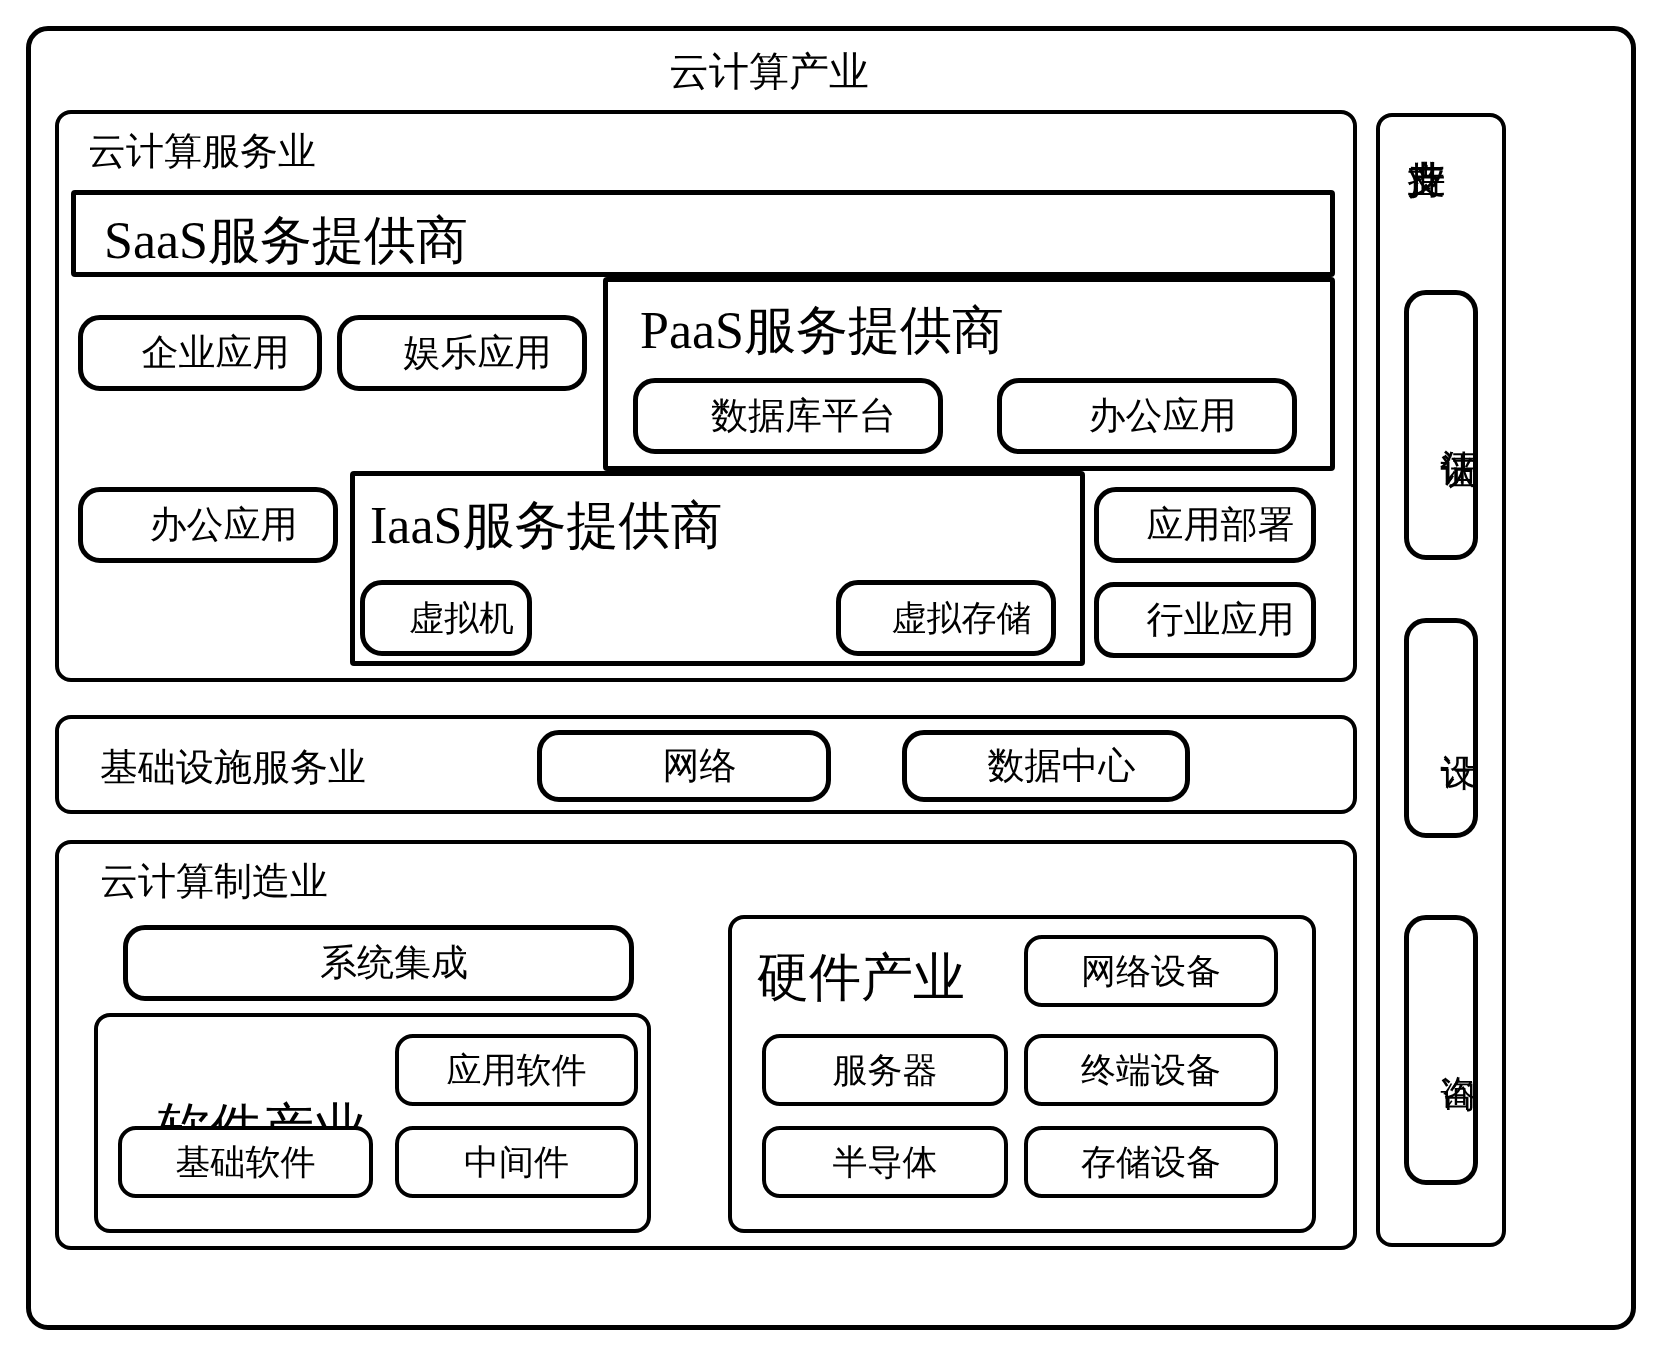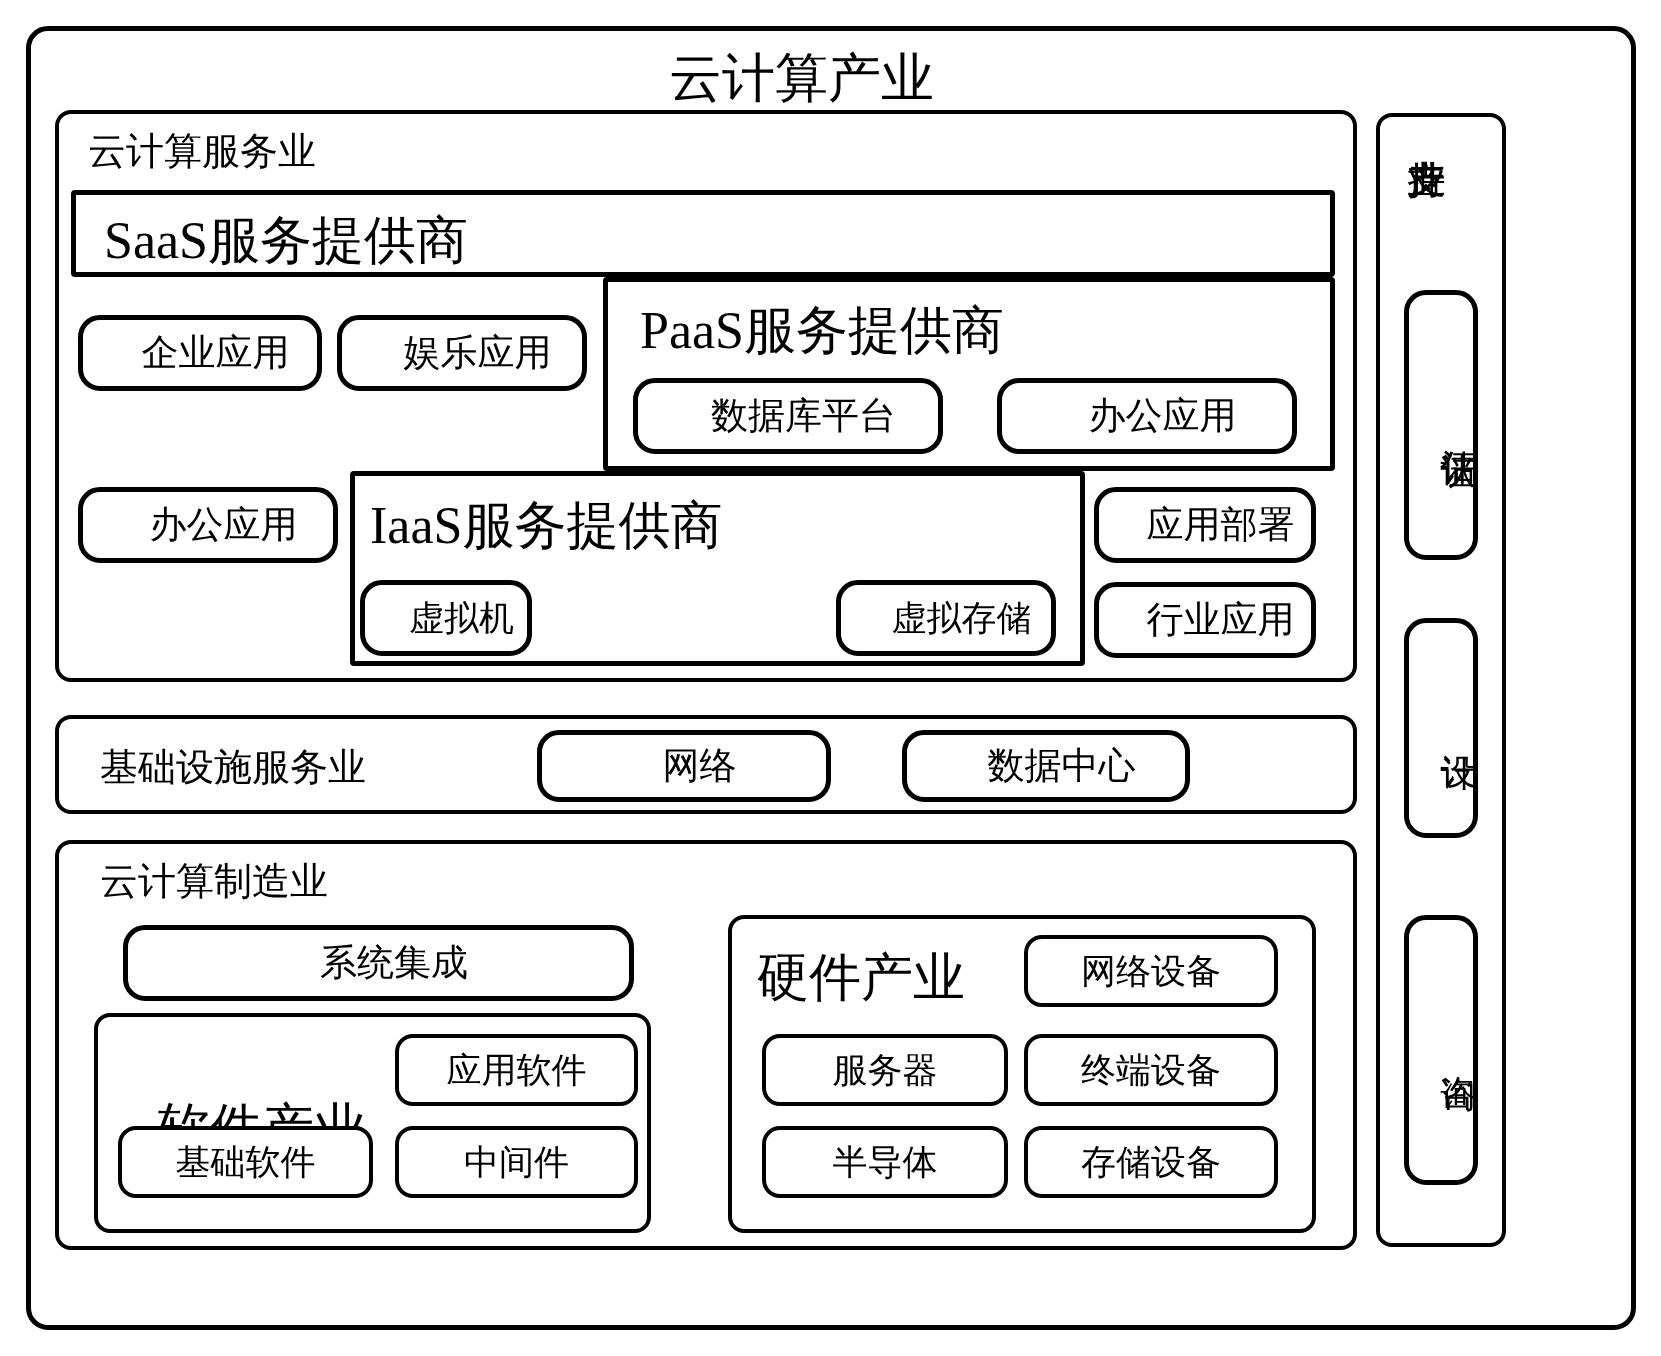--- a/index.html
+++ b/index.html
@@ -31,21 +31,21 @@
   
   .leaf        { border-width: 5px; border-radius: 22px; padding-left: 31px; }
   .leaf-sm     { border-width: 4px; border-radius: 18px; }
 
   .label {
     position: absolute;
     white-space: nowrap;
     line-height: 1;
   }
   
-  .t-root   { font-size: 53px; }
+  .t-root   { font-size: 40px; }
   .t-group  { font-size: 38px; }
   .t-prov   { font-size: 52px; }
   .t-leaf   { font-size: 37px; }
   .t-leaf-s { font-size: 35px; }
 
   
   .ctr {
     display: flex;
     align-items: center;
     justify-content: center;
@@ -93,21 +93,21 @@
   <div class="label t-prov" style="left:640px; top:305px;">PaaS服务提供商</div>
   <div class="box leaf ctr t-leaf" style="left:633px; top:378px; width:310px; height:76px;">数据库平台</div>
   <div class="box leaf ctr t-leaf" style="left:997px; top:378px; width:300px; height:76px;">办公应用</div>
 
   <div class="box provider" style="left:350px; top:471px; width:735px; height:195px;"></div>
   <div class="label t-prov" style="left:370px; top:500px;">IaaS服务提供商</div>
   <div class="box leaf ctr t-leaf-s" style="left:360px; top:580px; width:172px; height:76px;">虚拟机</div>
   <div class="box leaf ctr t-leaf-s" style="left:836px; top:580px; width:220px; height:76px;">虚拟存储</div>
 
   <div class="box leaf ctr t-leaf" style="left:1094px; top:487px; width:222px; height:76px;">应用部署</div>
-  <div class="box leaf ctr t-leaf" style="left:1094px; top:582px; width:222px; height:76px;">行业应用</div>
+  <div class="box leaf ctr t-leaf" style="left:1094px; top:582px; width:222px; height:76px;border-radius:20px;">行业应用</div>
 
   <div class="box group" style="left:55px; top:715px; width:1302px; height:99px;"></div>
   <div class="label t-group" style="left:100px; top:748px;">基础设施服务业</div>
   <div class="box leaf ctr t-leaf" style="left:537px; top:730px; width:294px; height:72px;">网络</div>
   <div class="box leaf ctr t-leaf" style="left:902px; top:730px; width:288px; height:72px;text-align:right;">数据中心</div>
 
   <div class="box group" style="left:55px; top:840px; width:1302px; height:410px;"></div>
   <div class="label t-group" style="left:100px; top:862px;">云计算制造业</div>
 
   <div class="box leaf ctr t-leaf" style="left:123px; top:925px; width:511px; height:76px;">系统集成</div>

